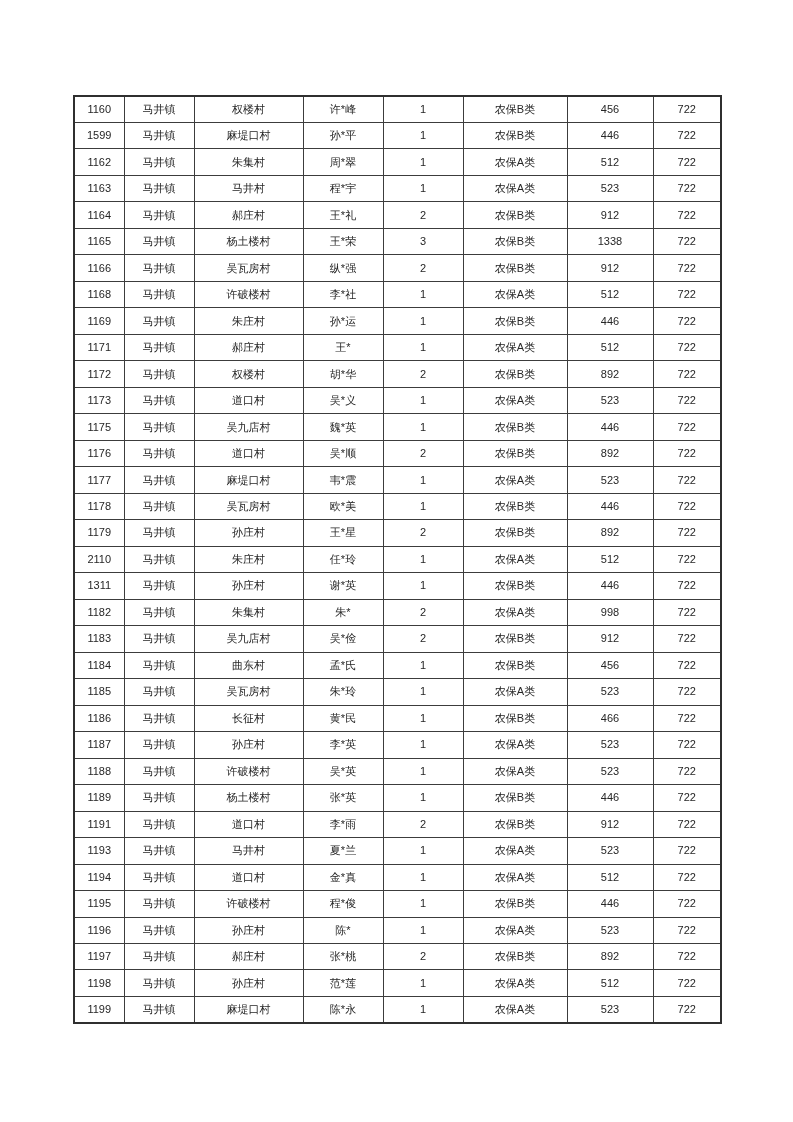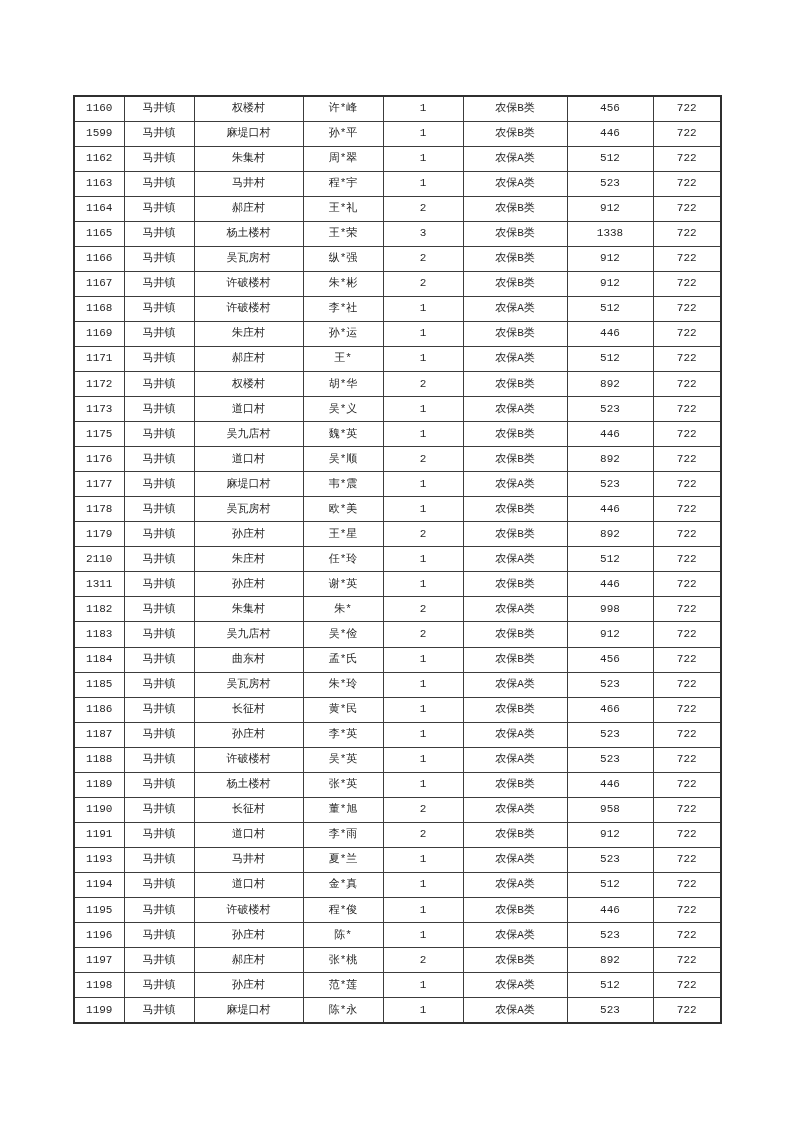--- a/index.html
+++ b/index.html
@@ -6,21 +6,21 @@
     margin: 0;
     padding: 0;
     background: #ffffff;
   }
   .page {
     position: relative;
     width: 734px;
     height: 1122px;
     background: #ffffff;
     overflow: hidden;
-    font-family: Liberation Mono, monospace;
+    font-family: Liberation Sans, sans-serif;
   }
   table.grid {
     position: absolute;
     left: 73px;
     top: 95px;
     width: 647px;
     height: 929px;
     border-collapse: collapse;
     table-layout: fixed;
     border: 2px solid #2f2f2f;
@@ -120,30 +120,20 @@
           <td>1166</td>
           <td>马井镇</td>
           <td>吴瓦房村</td>
           <td>纵*强</td>
           <td>2</td>
           <td>农保B类</td>
           <td>912</td>
           <td>722</td>
         </tr>
         <tr>
-          <td>1167</td>
-          <td>马井镇</td>
-          <td>许破楼村</td>
-          <td>朱*彬</td>
-          <td>2</td>
-          <td>农保B类</td>
-          <td>912</td>
-          <td>722</td>
-        </tr>
-        <tr>
           <td>1168</td>
           <td>马井镇</td>
           <td>许破楼村</td>
           <td>李*社</td>
           <td>1</td>
           <td>农保A类</td>
           <td>512</td>
           <td>722</td>
         </tr>
         <tr>
@@ -327,30 +317,20 @@
           <td>722</td>
         </tr>
         <tr>
           <td>1189</td>
           <td>马井镇</td>
           <td>杨土楼村</td>
           <td>张*英</td>
           <td>1</td>
           <td>农保B类</td>
           <td>446</td>
-          <td>722</td>
-        </tr>
-        <tr>
-          <td>1190</td>
-          <td>马井镇</td>
-          <td>长征村</td>
-          <td>董*旭</td>
-          <td>2</td>
-          <td>农保A类</td>
-          <td>958</td>
           <td>722</td>
         </tr>
         <tr>
           <td>1191</td>
           <td>马井镇</td>
           <td>道口村</td>
           <td>李*雨</td>
           <td>2</td>
           <td>农保B类</td>
           <td>912</td>

